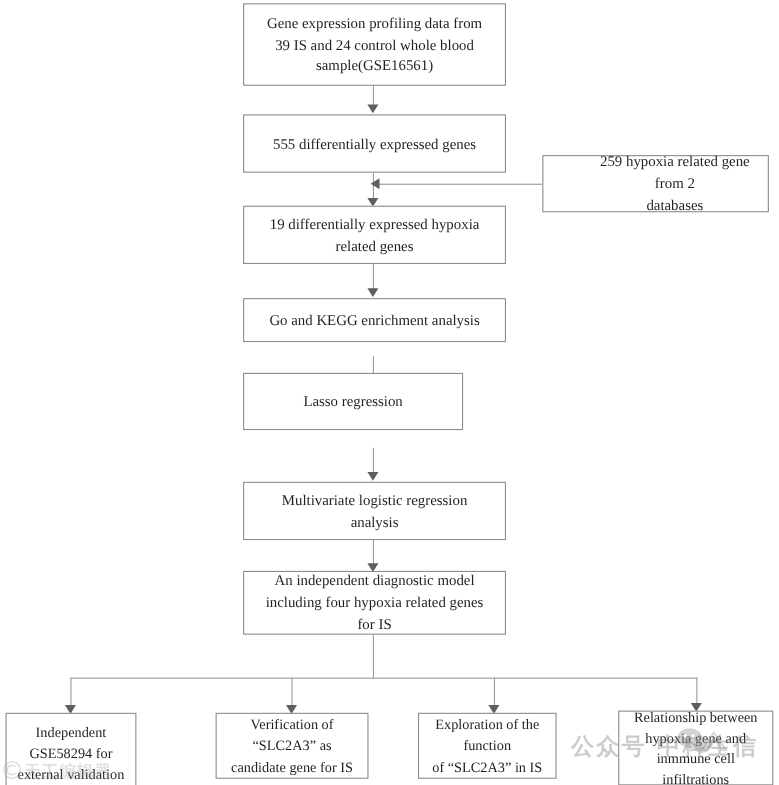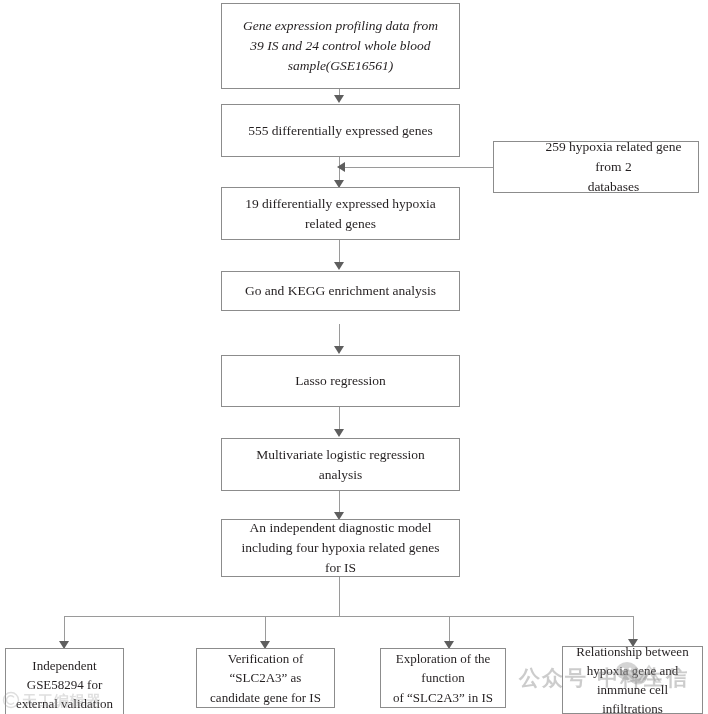--- a/index.html
+++ b/index.html
@@ -127,21 +127,21 @@
 
   <div class="vline" style="left:265px; top:616px; height:32px;"></div>
   <div class="arrow-down" style="left:260px; top:641px;"></div>
 
   <div class="vline" style="left:449px; top:616px; height:32px;"></div>
   <div class="arrow-down" style="left:444px; top:641px;"></div>
 
   <div class="vline" style="left:633px; top:616px; height:30px;"></div>
   <div class="arrow-down" style="left:628px; top:639px;"></div>
 
-  <div class="node" style="left:221px; top:3px; width:239px; height:86px;font-style:italic;">
+  <div class="node" style="left:221px; top:3px; width:239px; height:75px;">
     <span class="txt">Gene expression profiling data from
 39 IS and 24 control whole blood
 sample(GSE16561)</span>
   </div>
 
   <div class="node" style="left:221px; top:104px; width:239px; height:53px;">
     <span class="txt">555 differentially expressed genes</span>
   </div>
 
   <div class="node" style="left:493px; top:141px; width:206px; height:52px;padding-left:41px;">
@@ -151,21 +151,21 @@
 
   <div class="node" style="left:221px; top:187px; width:239px; height:53px;">
     <span class="txt">19 differentially expressed hypoxia
 related genes</span>
   </div>
 
   <div class="node" style="left:221px; top:271px; width:239px; height:40px;">
     <span class="txt">Go and KEGG enrichment analysis</span>
   </div>
 
-  <div class="node" style="left:221px; top:355px; width:239px; height:52px;">
+  <div class="node" style="left:221px; top:339px; width:200px; height:52px;">
     <span class="txt">Lasso regression</span>
   </div>
 
   <div class="node" style="left:221px; top:438px; width:239px; height:53px;">
     <span class="txt">Multivariate logistic regression
 analysis</span>
   </div>
 
   <div class="node" style="left:221px; top:519px; width:239px; height:58px;">
     <span class="txt">An independent diagnostic model

